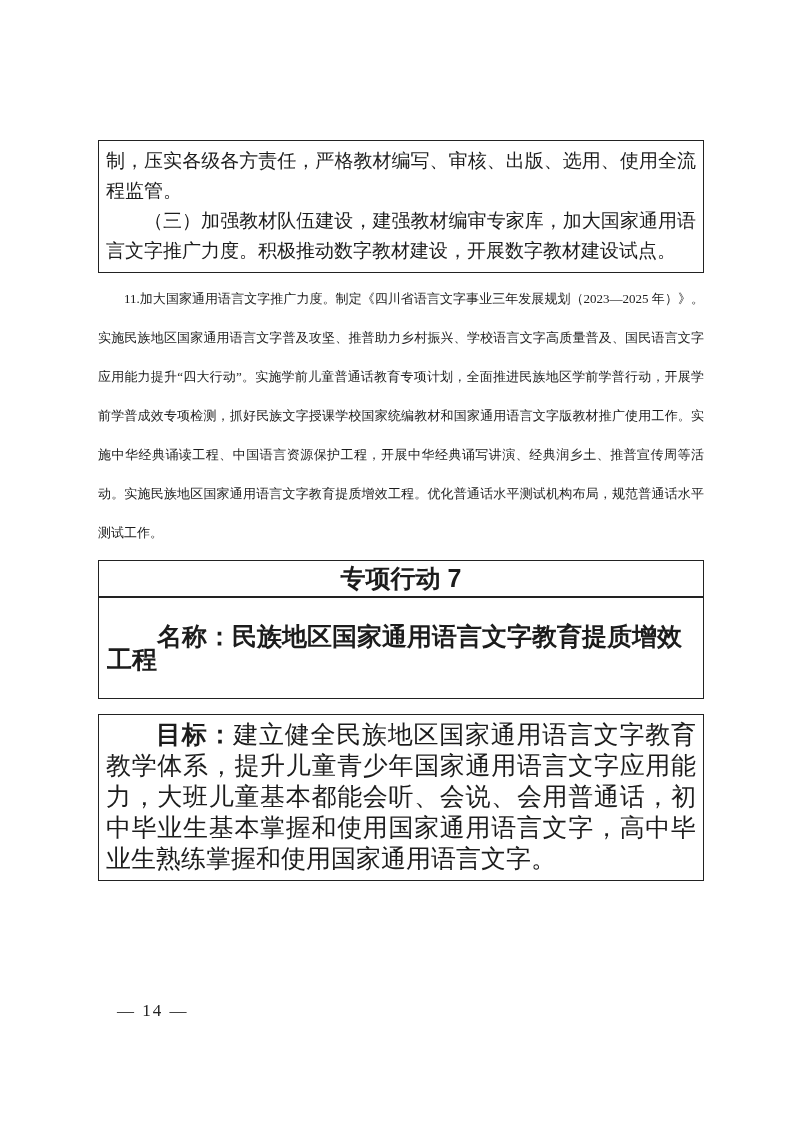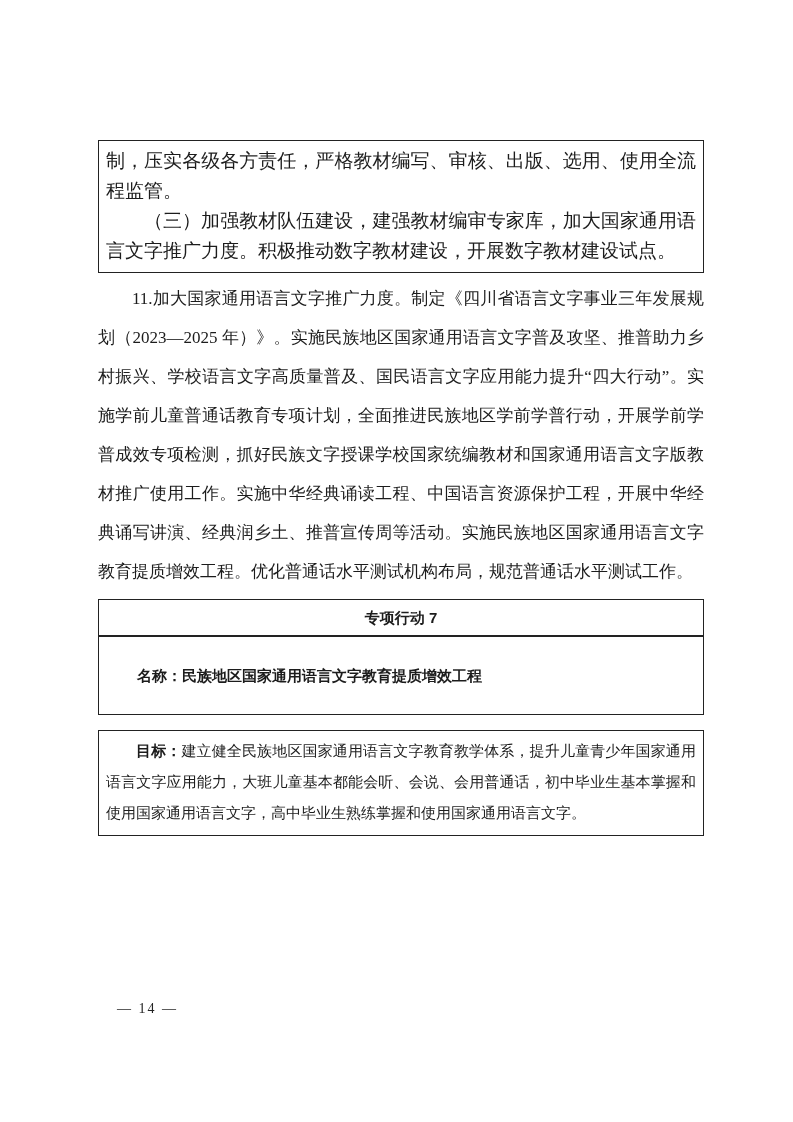--- a/index.html
+++ b/index.html
@@ -30,31 +30,31 @@
     margin:0;
     font-size:19px;
     line-height:30px;
     text-align:justify;
     text-justify:inter-character;
   }
   .indent { text-indent:2em; }
 
   .body-par {
     margin:6px 0 0 0;
-    font-size:17px;
+    font-size:13px;
     line-height:39px;
     text-align:justify;
     text-justify:inter-character;
   }
 
   .action-table { margin-top:8px; }
   .action-table .row {
     border:1.5px solid #222;
     box-sizing:border-box;
-    font-size:15px;
+    font-size:25px;
   }
   .header-row {
     text-align:center;
     padding:6px 4px;
     line-height:23px;
   }
   .name-row {
     margin-top:0;
     padding:27px 8px;
     line-height:23px;
@@ -65,21 +65,21 @@
     padding:4px 7px 6px 7px;
     line-height:31px;
     text-align:justify;
     text-justify:inter-character;
     text-indent:2em;
   }
 
   .page-number {
     position:absolute;
     left:117px; top:1001px;
-    font-size:14px;
+    font-size:17px;
     letter-spacing:2px;
     font-family:"Liberation Serif","DejaVu Serif",serif;
     color:#222;
   }
 </style>
 </head>
 <body>
 
 <div class="page">
   <div class="content">

